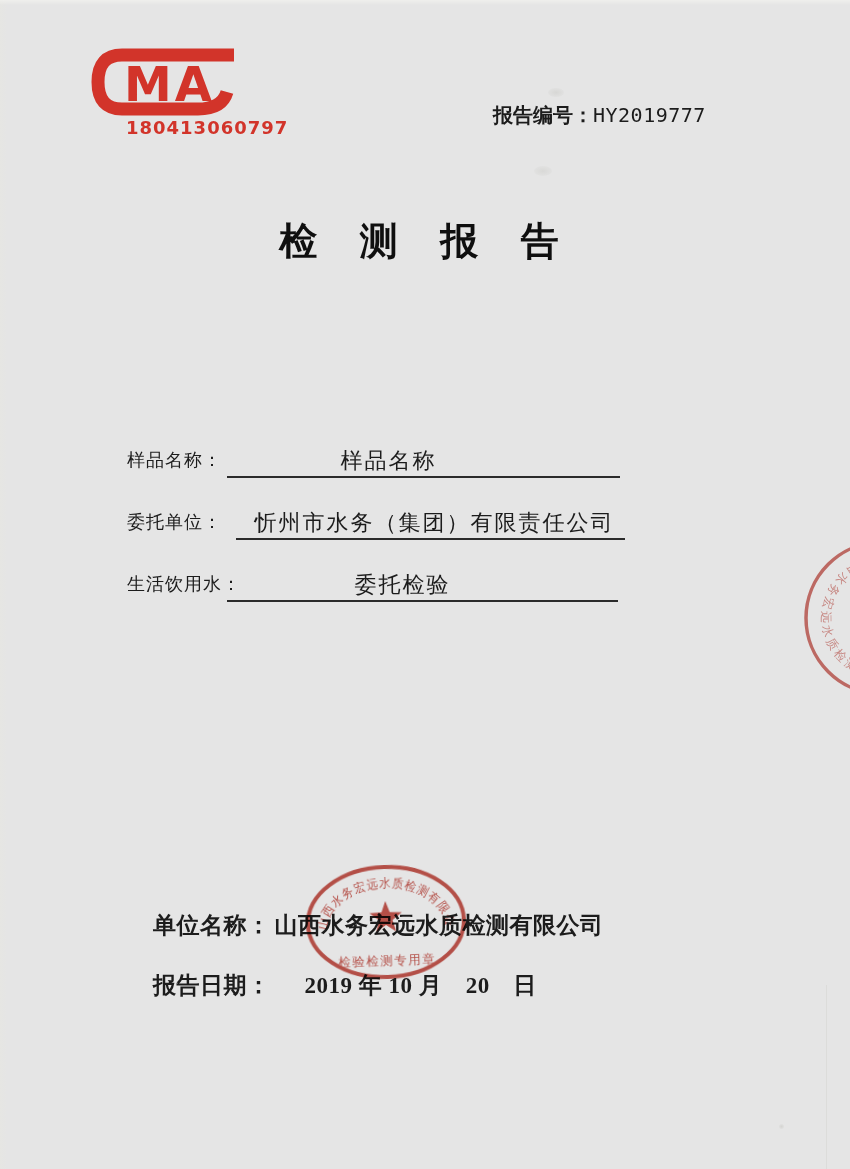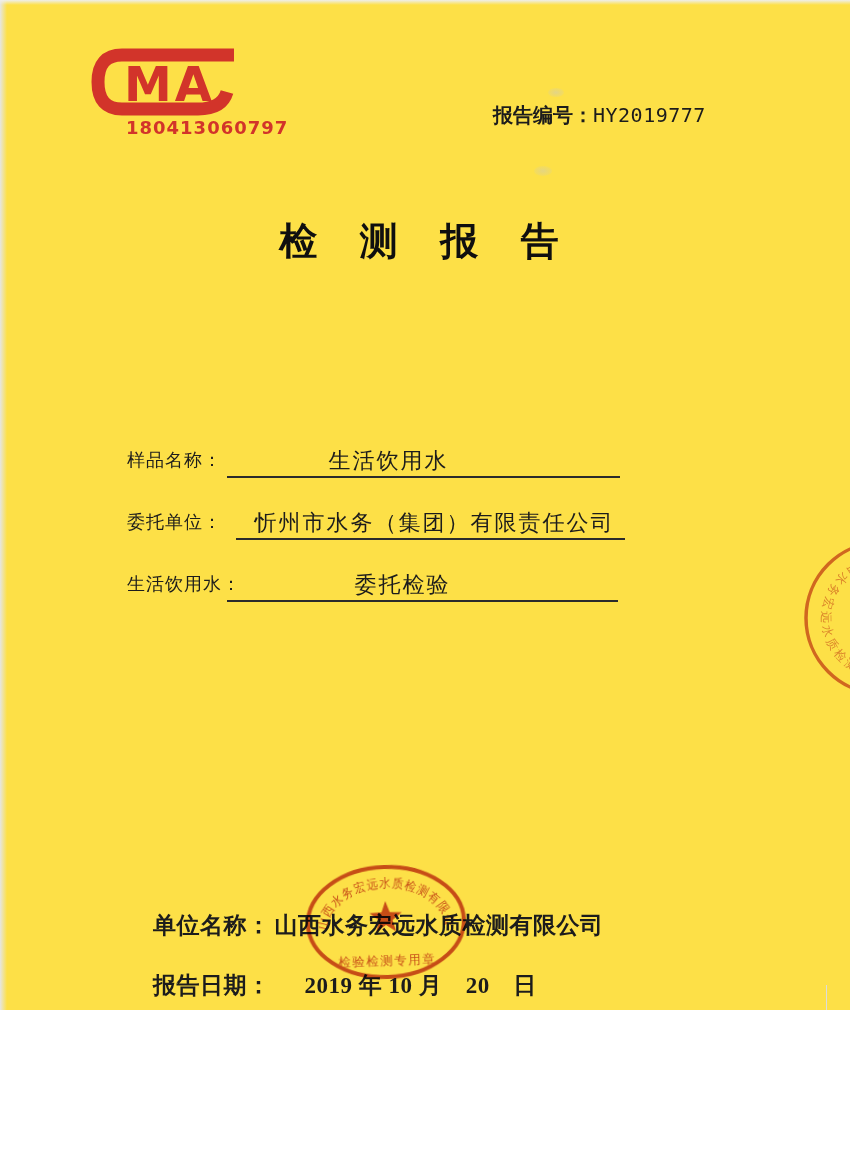--- a/index.html
+++ b/index.html
@@ -1,18 +1,18 @@
 <!DOCTYPE html>
 <html><head>
 <meta charset="utf-8">
 <style>
   html,body{margin:0;padding:0;background:#ffffff;}
   #page{
-    position:relative;width:850px;height:1010px;overflow:hidden;
-    background:#fde047;
+    position:relative;width:850px;height:1169px;overflow:hidden;
+    background:#e5e5e5;
     font-family:"Liberation Serif","DejaVu Serif",serif;
     color:#1c1c1c;
   }
   
   .edge-left{position:absolute;left:0;top:0;width:7px;height:100%;
     background:linear-gradient(90deg,#e6e6e3,rgba(255,255,255,0));}
   .edge-top{position:absolute;left:0;top:0;width:100%;height:5px;
     background:linear-gradient(#efefec,rgba(255,255,255,0));}
   .scanline-right{position:absolute;left:826px;top:985px;width:1px;height:184px;background:#dcdcda;}
   .speck{position:absolute;border-radius:50%;background:radial-gradient(#c9c9c5,rgba(255,255,255,0));}
@@ -74,21 +74,21 @@
 
   <div class="report-no">
     <span>报告编号：</span><span class="val">HY2019777</span>
   </div>
 
   <div class="title">检 测 报 告</div>
 
   <div class="frow" style="top:448px">
     <span class="flabel">样品名称：</span>
     <span class="fline" style="left:227px;width:393px">
-      <span class="fvalue" style="padding-right:70px">生活饮用水</span>
+      <span class="fvalue" style="padding-right:70px">样品名称</span>
     </span>
   </div>
   <div class="frow" style="top:510px">
     <span class="flabel">委托单位：</span>
     <span class="fline" style="left:236px;width:389px">
       <span class="fvalue" style="padding-left:8px">忻州市水务（集团）有限责任公司</span>
     </span>
   </div>
   <div class="frow" style="top:572px">
     <span class="flabel">生活饮用水：</span>

